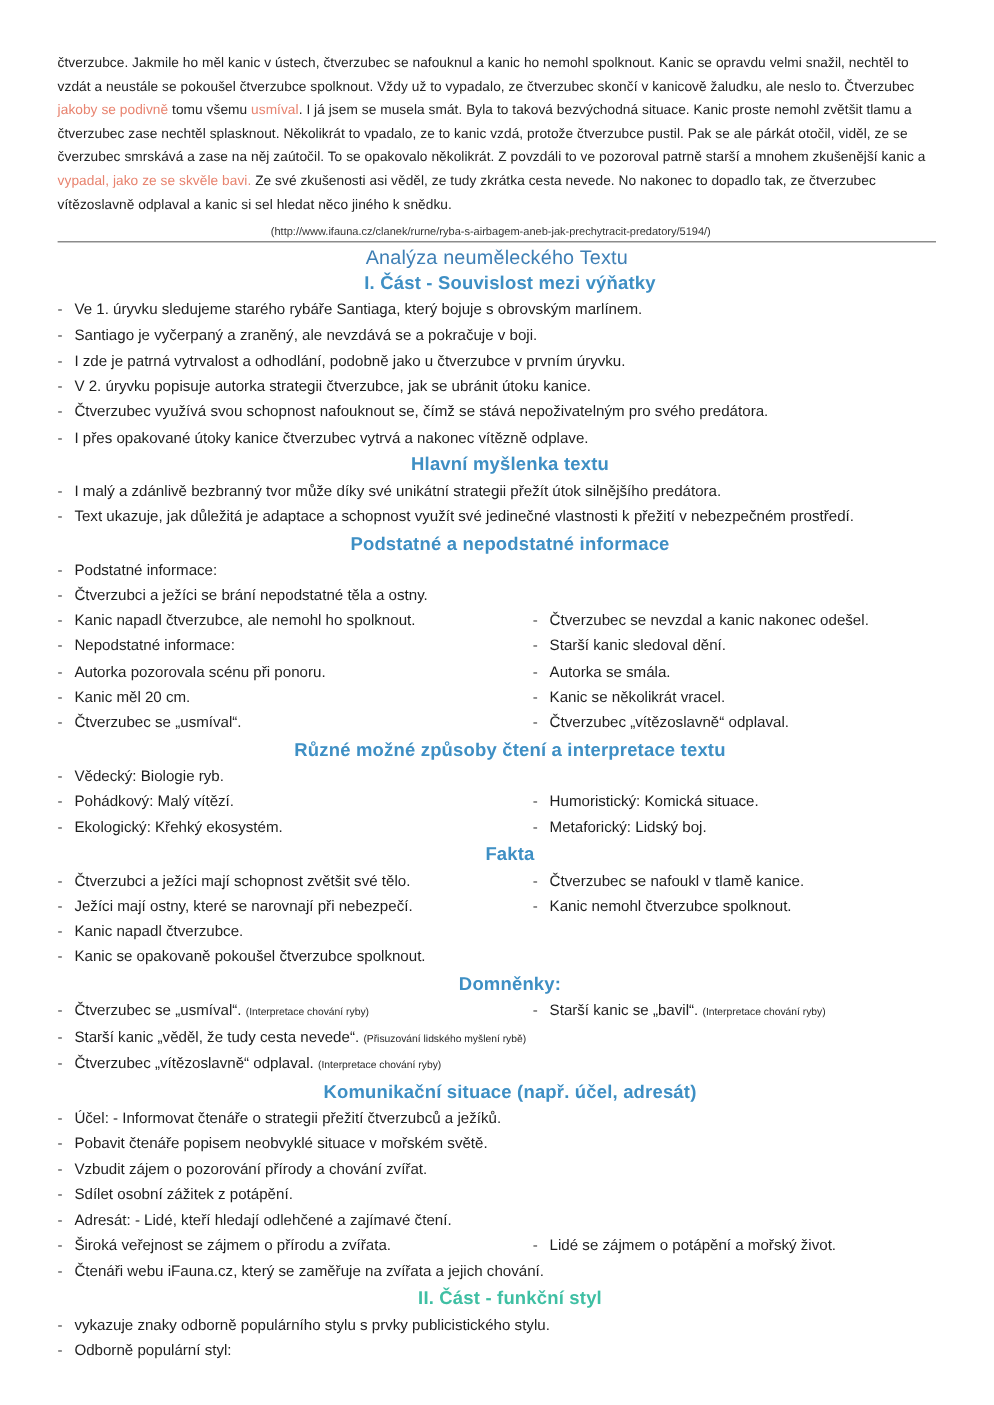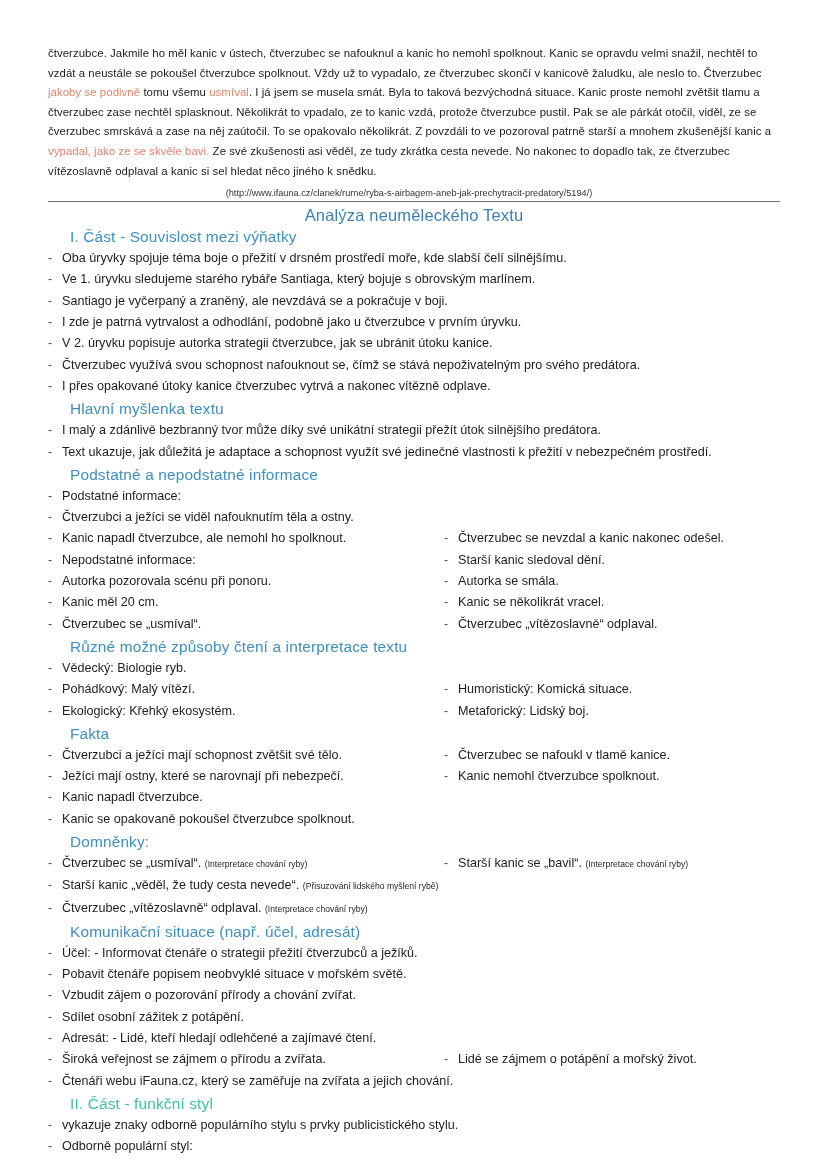--- a/index.html
+++ b/index.html
@@ -56,24 +56,25 @@
     font-size: 16.5px;
     color: #3e7fb5;
     margin: 4px 0 2px 0;
     font-weight: normal;
     letter-spacing: 0.01em;
   }
 
   
   h2.sec {
     font-size: 15.4px;
-    font-weight: normal;
+    font-weight: bold;
     color: #3e8fc4;
     margin: 3px 0 2px 22px;
     letter-spacing: 0.01em;
+    text-align: center;
   }
   h2.sec.part {
     color: #3e8fc4;
     margin-left: 22px;
   }
   h2.sec.part2 {
     color: #3fbfa3;
     margin-left: 22px;
   }
   h2.sec.indent-lg {
@@ -127,23 +128,20 @@
   </div>
 
   <div class="source-line">(http://www.ifauna.cz/clanek/rurne/ryba-s-airbagem-aneb-jak-prechytracit-predatory/5194/)</div>
 
   <hr class="rule">
 
   <div class="doc-title">Analýza neuměleckého Textu</div>
 
   <h2 class="sec part">I. Část - Souvislost mezi výňatky</h2>
 
-  <ul class="lvl l1">
-    <li>Oba úryvky spojuje téma boje o přežití v drsném prostředí moře, kde slabší čelí silnějšímu.</li>
-  </ul>
   <ul class="lvl l2">
     <li>Ve 1. úryvku sledujeme starého rybáře Santiaga, který bojuje s obrovským marlínem.</li>
   </ul>
   <ul class="lvl l3">
     <li>Santiago je vyčerpaný a zraněný, ale nevzdává se a pokračuje v boji.</li>
     <li>I zde je patrná vytrvalost a odhodlání, podobně jako u čtverzubce v prvním úryvku.</li>
   </ul>
   <ul class="lvl l2">
     <li>V 2. úryvku popisuje autorka strategii čtverzubce, jak se ubránit útoku kanice.</li>
   </ul>
@@ -157,21 +155,21 @@
     <li>I malý a zdánlivě bezbranný tvor může díky své unikátní strategii přežít útok silnějšího predátora.</li>
     <li>Text ukazuje, jak důležitá je adaptace a schopnost využít své jedinečné vlastnosti k přežití v nebezpečném prostředí.</li>
   </ul>
 
   <h2 class="sec indent-lg">Podstatné a nepodstatné informace</h2>
 
   <ul class="lvl l1">
     <li>Podstatné informace:</li>
   </ul>
   <ul class="lvl l2">
-    <li>Čtverzubci a ježíci se viděl nafouknutím těla a ostny.</li>
+    <li>Čtverzubci a ježíci se brání nepodstatné těla a ostny.</li>
   </ul>
 
   <div class="cols">
     <div class="c-left">
       <ul class="lvl l2">
         <li>Kanic napadl čtverzubce, ale nemohl ho spolknout.</li>
       </ul>
     </div>
     <div class="c-right">
       <ul class="lvl">

